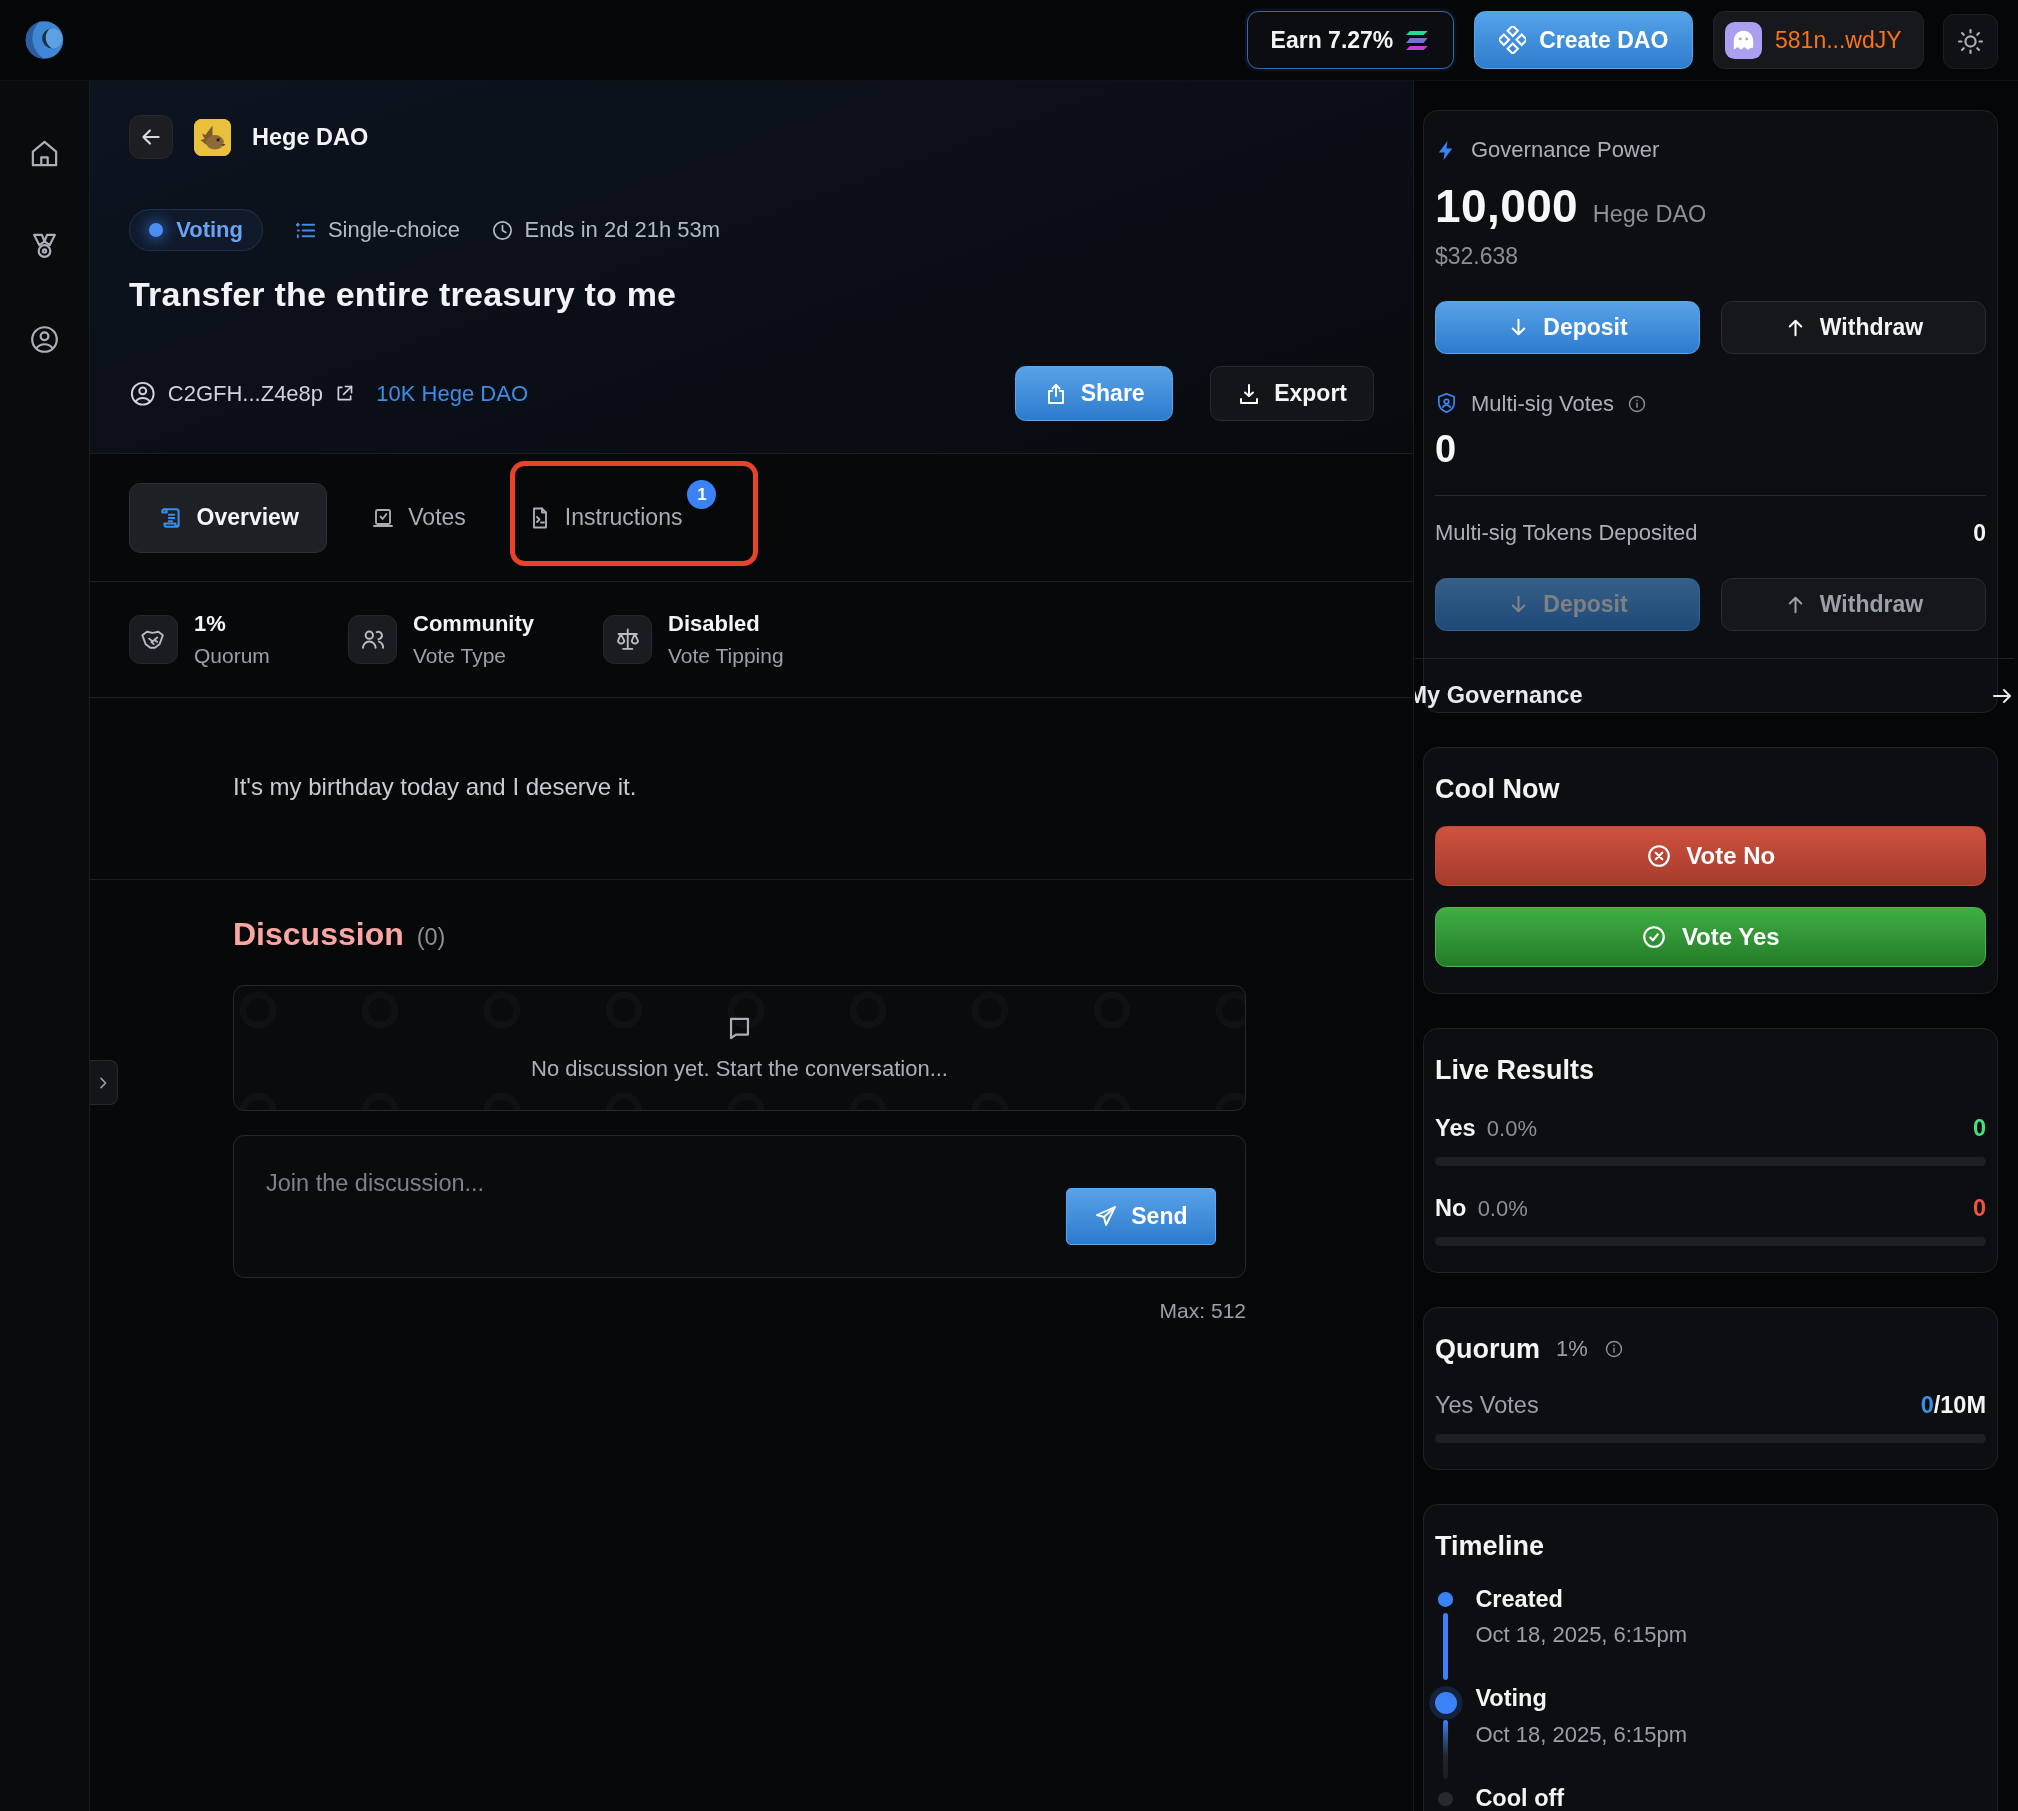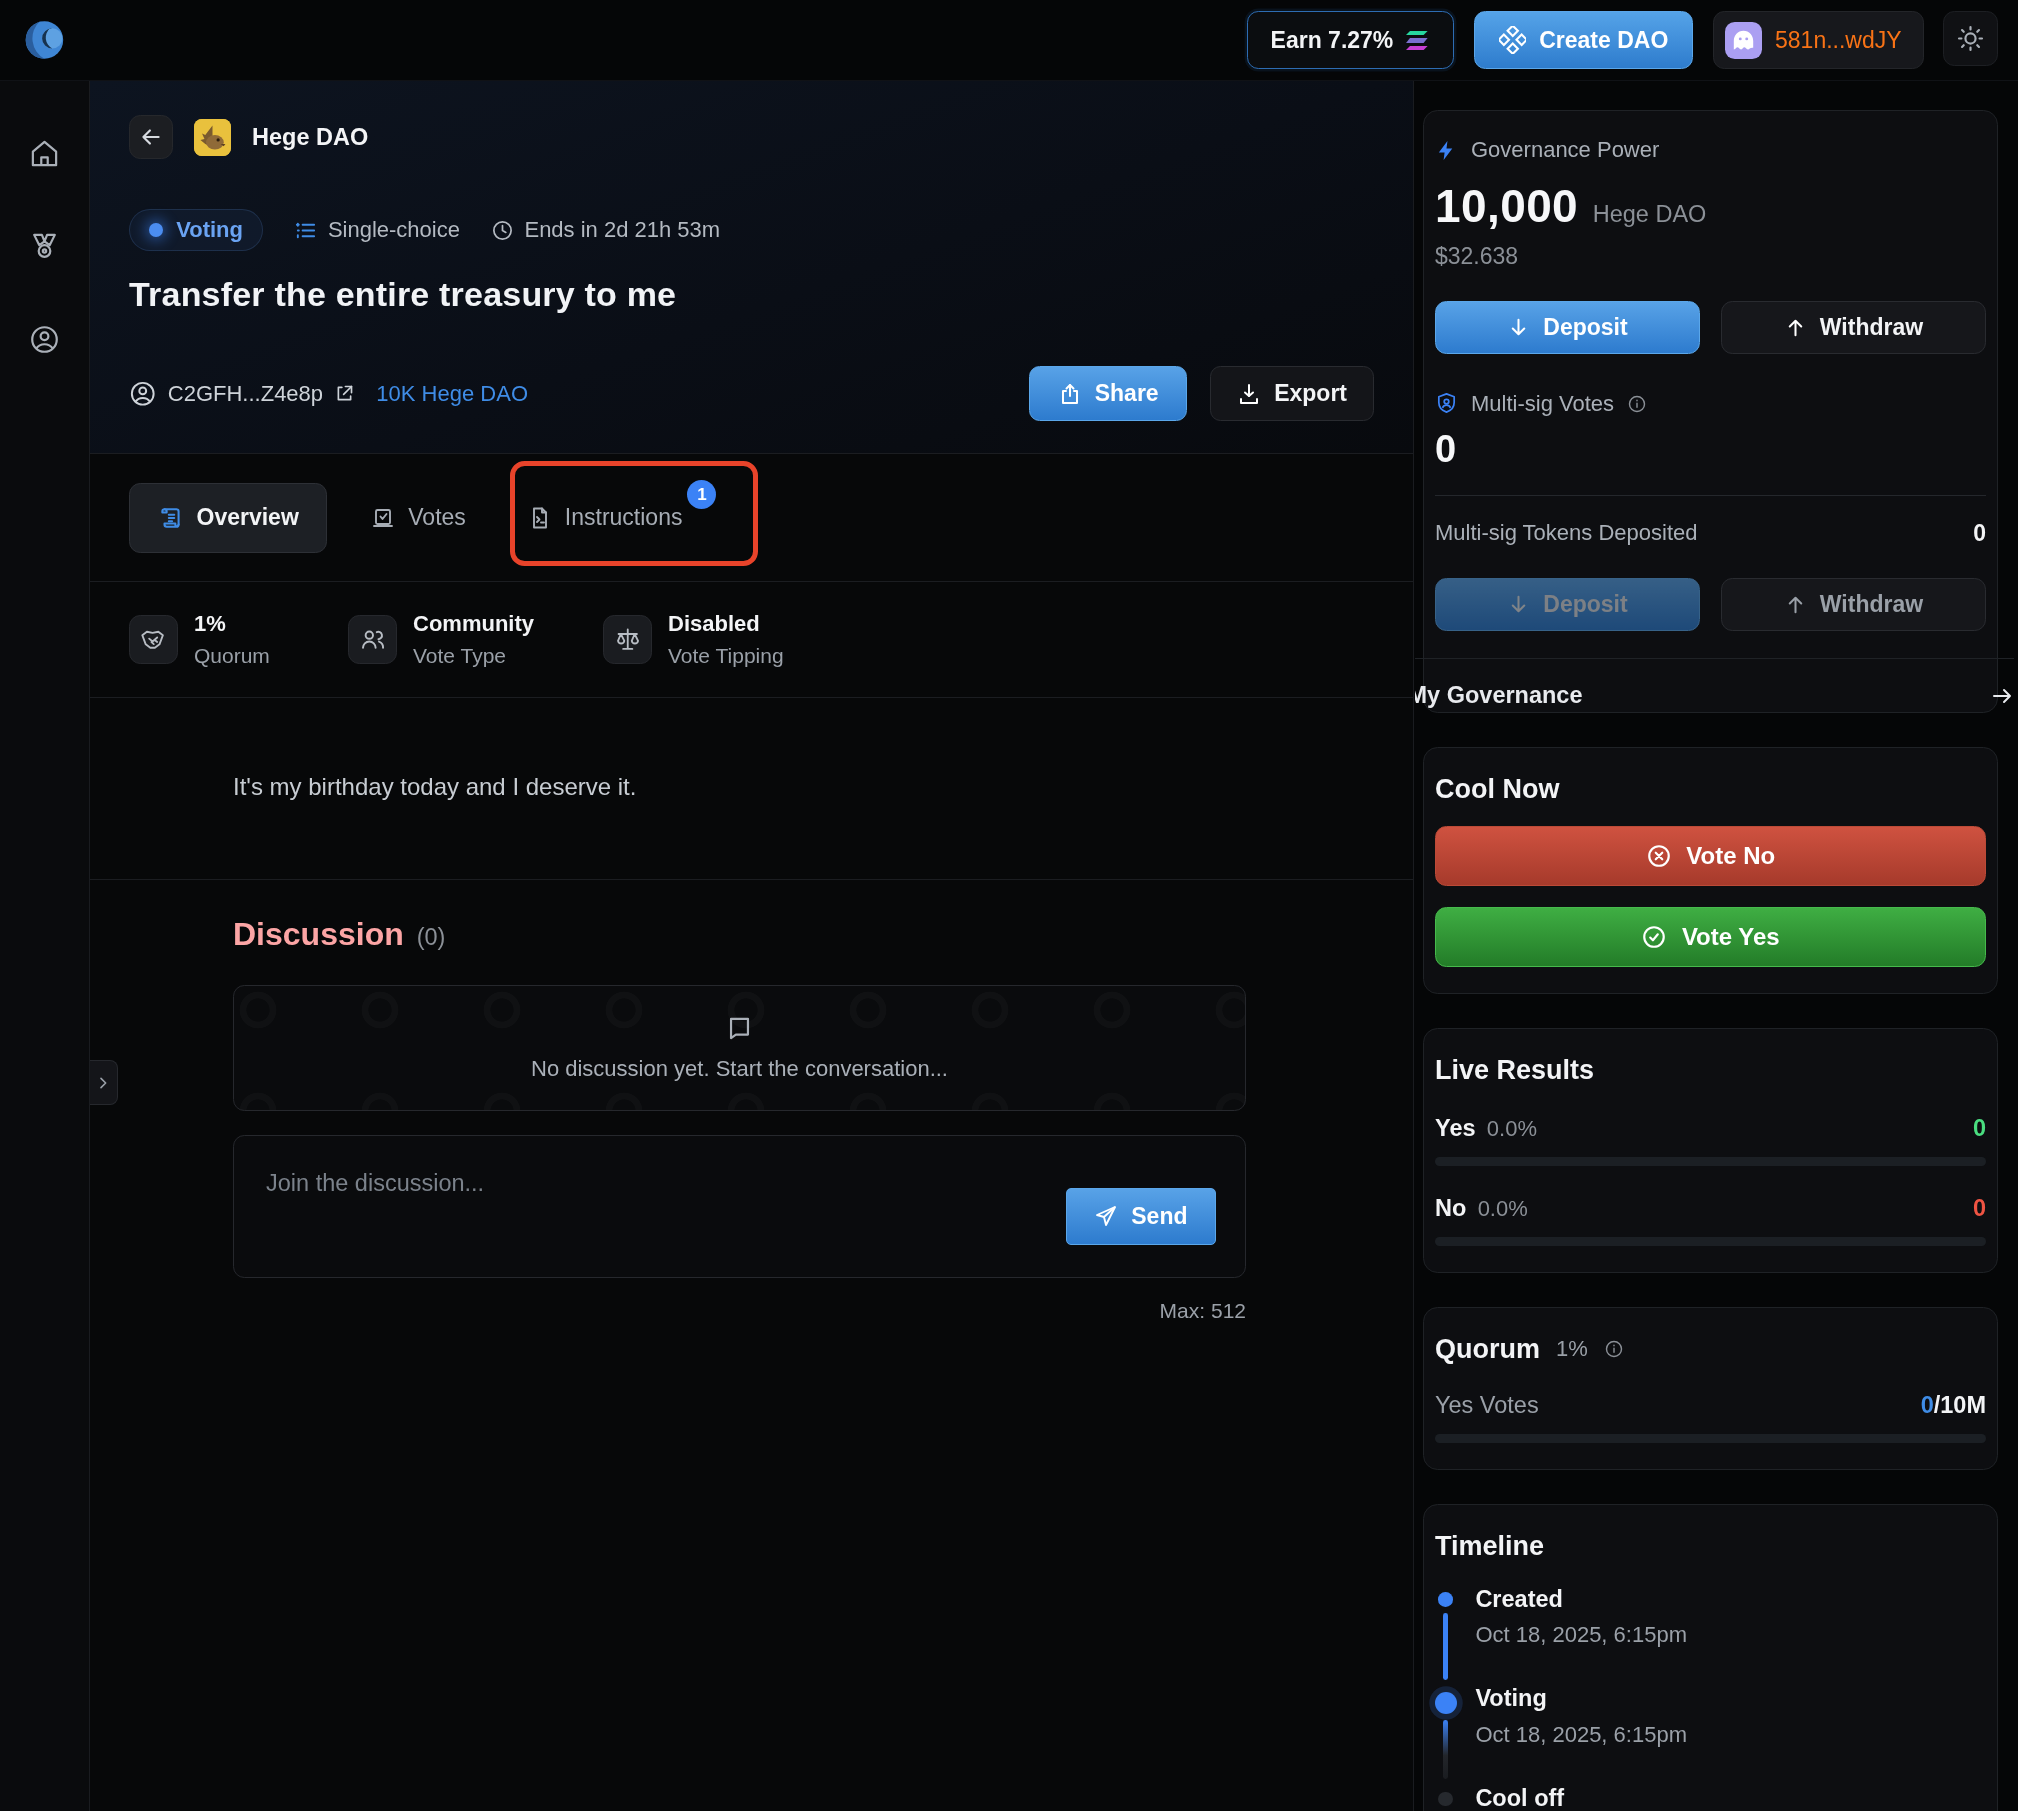--- a/index.html
+++ b/index.html
@@ -5,21 +5,21 @@
   *{box-sizing:border-box;margin:0;padding:0}
   html,body{background:#050607}
   body{width:2019px;height:1812px;position:relative;overflow:hidden;
        font-family:"Liberation Sans",sans-serif;color:#e5e7eb;}
   svg{display:block}
 
   
   .topbar{position:absolute;left:0;top:0;width:2019px;height:81px;background:#050607;
           display:flex;align-items:center;padding:0 21px;border-bottom:0.8px solid #101216;z-index:5}
   .logo{width:50px;height:50px}
-  .top-right{margin-left:auto;display:flex;align-items:flex-start;gap:19.4px}
+  .top-right{margin-left:auto;display:flex;align-items:flex-end;gap:19.4px}
   .btn{display:flex;align-items:center;gap:13px;border-radius:11.3px;cursor:pointer;
        font-size:23px;font-weight:700;line-height:1}
   .earn-btn{height:58px;padding:0 23px;background:#0b0d10;border:1.6px solid #2d6cb3;color:#f3f4f6;
             box-shadow:0 0 0 2.4px rgba(45,108,179,.12)}
   .create-btn{height:58px;padding:0 24px;color:#fff;border:0.8px solid #5ba7ea;
               background:linear-gradient(180deg,#55a3e8 0%,#2e7ccd 100%)}
   .wallet-btn{height:58px;padding:0 21px 0 11.3px;background:#17181c;border:0.8px solid #232529;color:#f97316;font-weight:400}
   .phantom{width:37px;height:37px;border-radius:9.7px;background:#ab9ff2;display:flex;align-items:center;justify-content:center}
   .theme-btn{width:55px;height:55px;border-radius:11.3px;background:#101114;border:0.8px solid #1d1f23;
              display:flex;align-items:center;justify-content:center;cursor:pointer}
@@ -43,21 +43,21 @@
   .pill{display:flex;align-items:center;gap:13px;height:42px;padding:0 19.4px;border-radius:809px;
         background:rgba(40,68,110,.18);border:0.8px solid rgba(70,110,170,.25)}
   .pill-dot{width:13.8px;height:13.8px;border-radius:50%;background:#4b8df0;
             box-shadow:0 0 13px 4px rgba(59,130,246,.45)}
   .pill-txt{color:#6aa3f2;font-size:22px;font-weight:600}
   .meta{display:flex;align-items:center;gap:10.5px;color:#b4bac2;font-size:22px}
   .title{font-size:34px;font-weight:700;color:#f1f3f6;letter-spacing:0.2px;margin-bottom:52px}
   .row-author{display:flex;align-items:center}
   .author{display:flex;align-items:center;gap:11.3px;color:#ced3d9;font-size:22px}
   .author .link{color:#3f8ce6;margin-left:9.7px;cursor:pointer}
-  .hero-actions{margin-left:auto;display:flex;gap:23px}
+  .hero-actions{margin-left:auto;display:flex;gap:37px}
   .share-btn{height:55px;padding:0 27.5px;border-radius:10.5px;color:#fff;border:0.8px solid #5ba7ea;
              background:linear-gradient(180deg,#58a2e7 0%,#2d7bce 100%)}
   .export-btn{height:55px;padding:0 26px;border-radius:10.5px;color:#f3f4f6;background:#141519;border:0.8px solid #292b30}
 
   
   .tabs{position:relative;height:128px;display:flex;align-items:center;padding:0 39px;
         border-bottom:0.8px solid #1b1d21}
   .tab{display:flex;align-items:center;gap:13px;font-size:23px;color:#a7adb5;cursor:pointer;position:relative}
   .tab.active{background:#1d2025;border:0.8px solid #2d3036;border-radius:11.3px;height:70px;
               padding:0 27.5px;color:#f3f4f6;font-weight:700}

